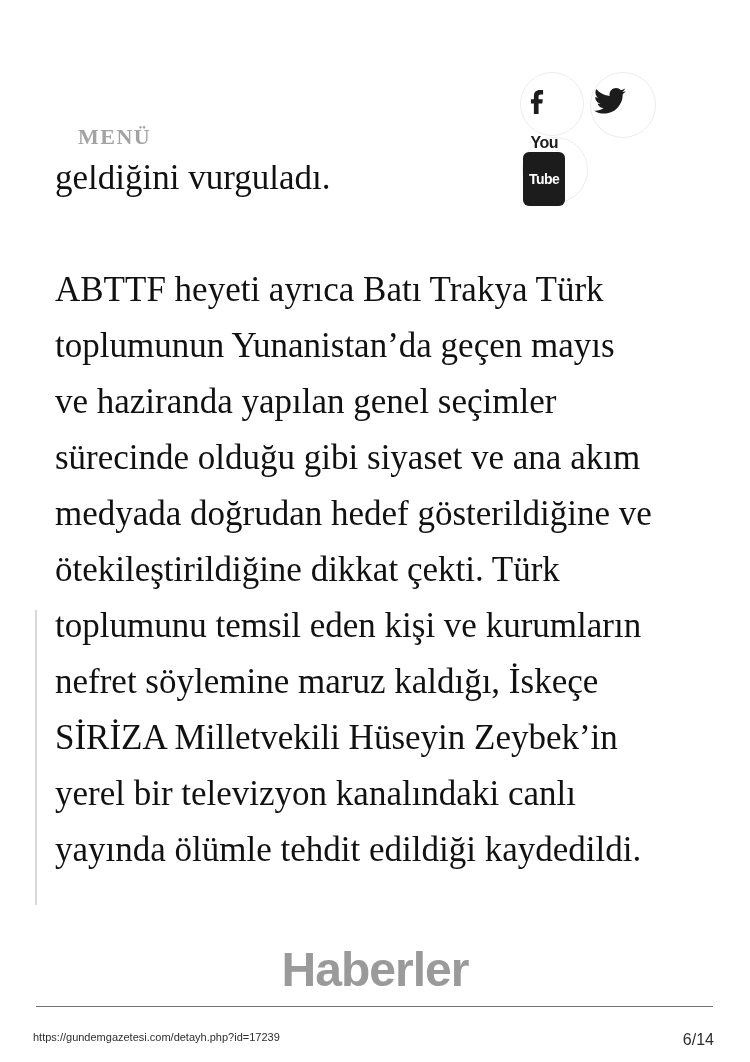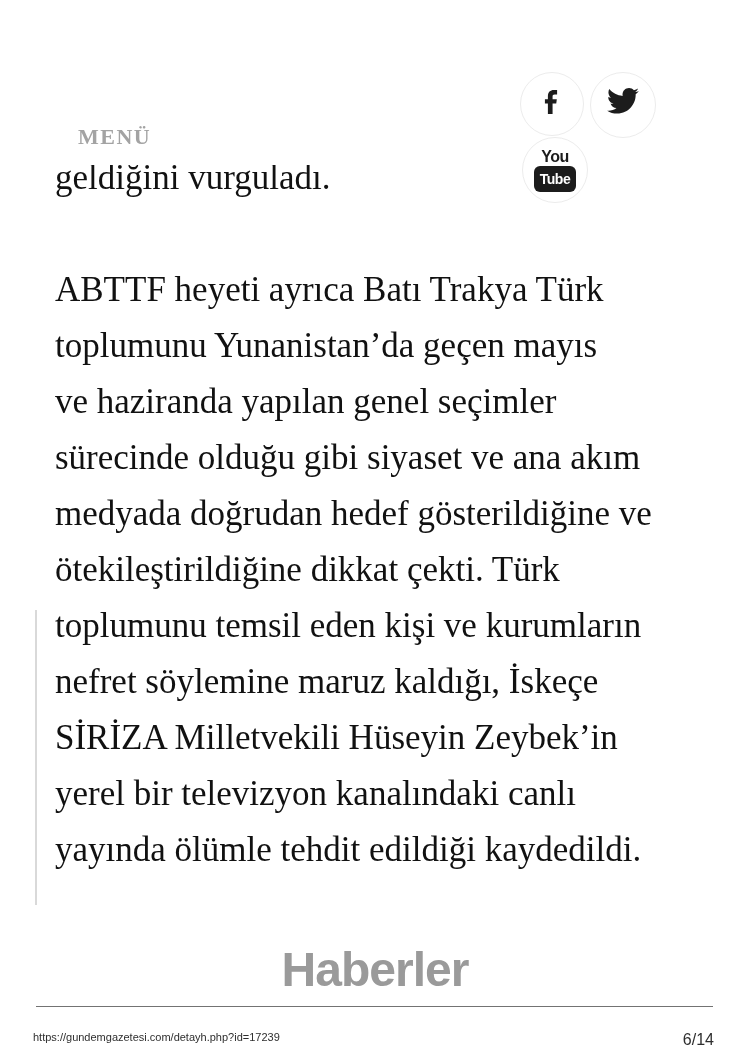--- a/index.html
+++ b/index.html
@@ -35,31 +35,31 @@
     font-family:"Liberation Serif","DejaVu Serif",serif;
     font-weight:bold;font-size:22px;letter-spacing:1.5px;
     color:#a3a3a3;
   }
 
   
   .social{position:absolute;left:0;top:0;z-index:3;}
   .icon-circle{
     position:absolute;border-radius:50%;
     background:#fff;border:1px solid #ececec;
-    display:flex;align-items:center;justify-content:center;
+    display:flex;align-items:flex-start;justify-content:center;
     flex-direction:column;
   }
   .fb{left:520px;top:72px;width:62px;height:62px;}
   .tw{left:590px;top:72px;width:64px;height:64px;}
   .yt{left:522px;top:137px;width:64px;height:64px;}
   .yt-you{font-weight:bold;font-size:16px;color:#1c1c1c;line-height:16px;letter-spacing:-0.5px;}
   .yt-tube{
     margin-top:1px;background:#1c1c1c;color:#fff;
     font-weight:bold;font-size:14px;line-height:14px;
-    padding:6px 6px;border-radius:6px;letter-spacing:-0.5px;
+    padding:20px 6px;border-radius:6px;letter-spacing:-0.5px;
   }
 
   
   .article{
     position:absolute;left:55px;top:262px;width:660px;z-index:0;
     font-family:"Liberation Serif","DejaVu Serif",serif;
     font-size:35px;color:#111;
   }
   .article .line{height:56px;line-height:56px;white-space:nowrap;}
 
@@ -107,21 +107,21 @@
     <div class="icon-circle yt">
       <span style="display:flex;flex-direction:column;align-items:center;">
         <span class="yt-you">You</span>
         <span class="yt-tube">Tube</span>
       </span>
     </div>
   </div>
 
   <div class="article">
     <div class="line">ABTTF heyeti ayrıca Batı Trakya Türk</div>
-    <div class="line">toplumunu Yunanistan’da geçen mayıs</div>
+    <div class="line">toplumunun Yunanistan’da geçen mayıs</div>
     <div class="line">ve haziranda yapılan genel seçimler</div>
     <div class="line">sürecinde olduğu gibi siyaset ve ana akım</div>
     <div class="line">medyada doğrudan hedef gösterildiğine ve</div>
     <div class="line">ötekileştirildiğine dikkat çekti. Türk</div>
     <div class="line">toplumunu temsil eden kişi ve kurumların</div>
     <div class="line">nefret söylemine maruz kaldığı, İskeçe</div>
     <div class="line">SİRİZA Milletvekili Hüseyin Zeybek’in</div>
     <div class="line">yerel bir televizyon kanalındaki canlı</div>
     <div class="line">yayında ölümle tehdit edildiği kaydedildi.</div>
   </div>

